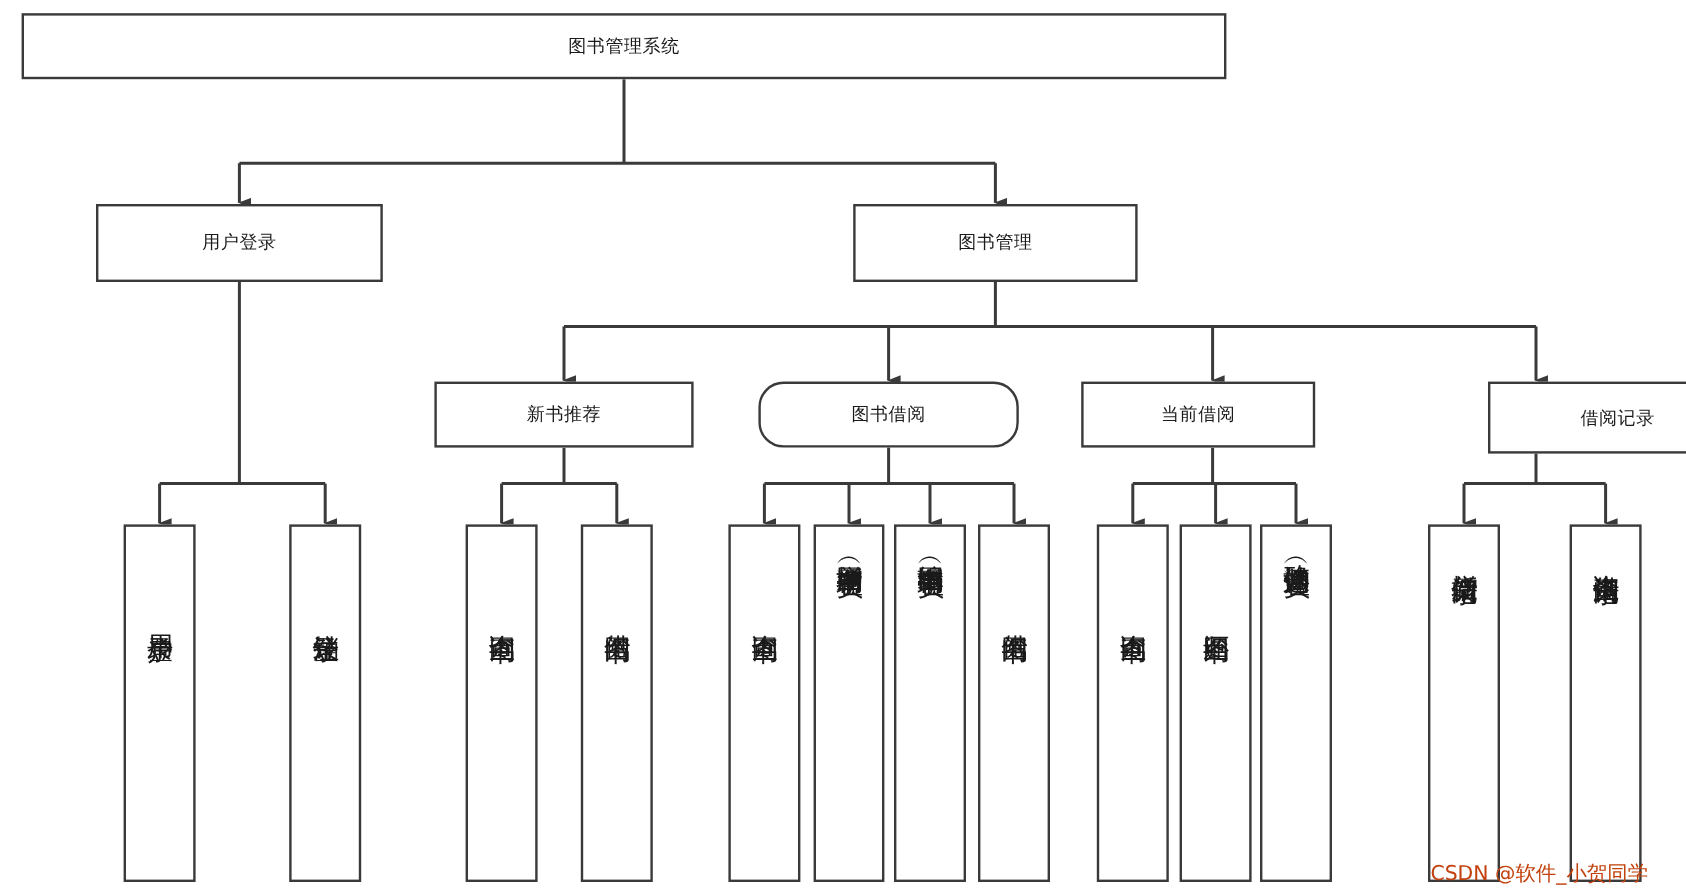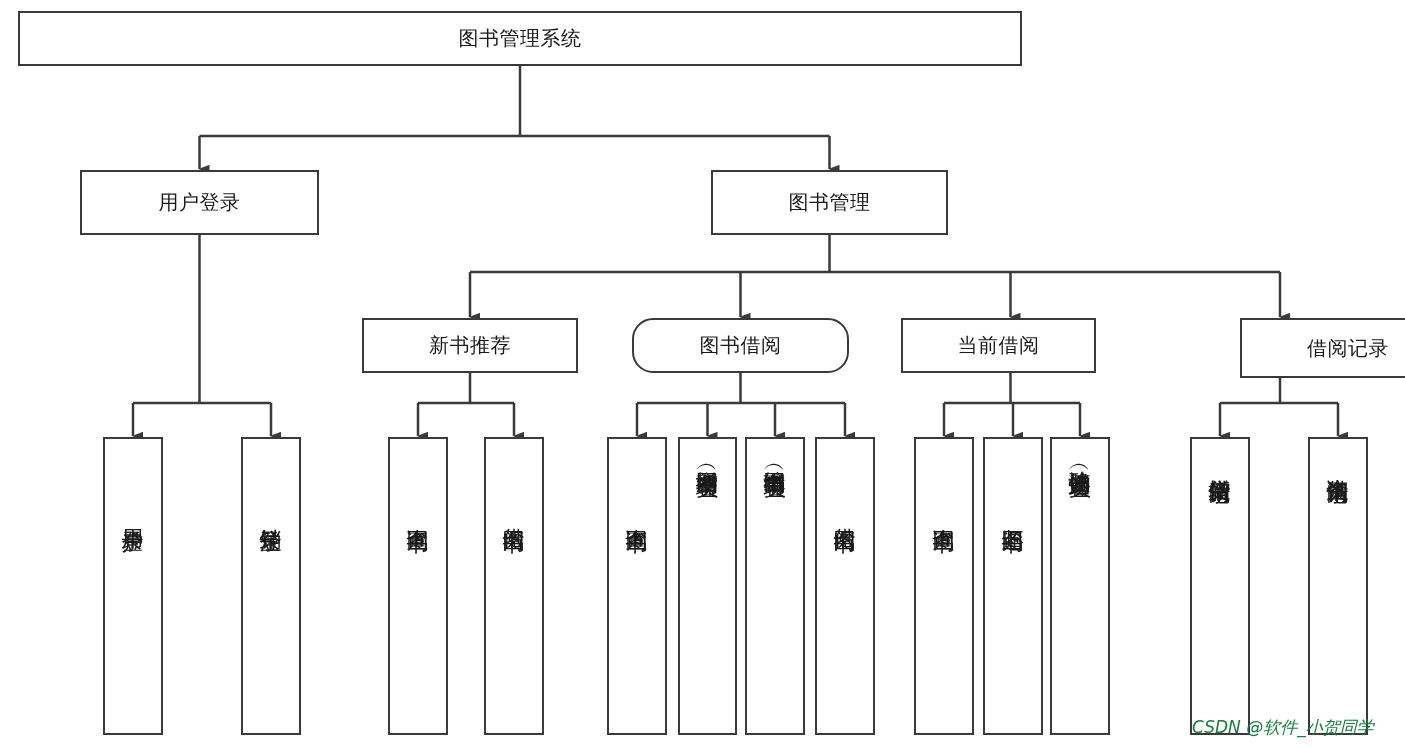--- a/index.html
+++ b/index.html
@@ -30,21 +30,21 @@
     box-sizing: border-box;
     border: 2.5px solid #3a3a3a;
     background: #ffffff;
     color: #1a1a1a;
     display: flex;
     align-items: center;
     justify-content: center;
     z-index: 2;
   }
   .node .label {
-    font-size: 20px;
+    font-size: 15px;
     line-height: 1.12;
     letter-spacing: 0.5px;
     white-space: nowrap;
   }
   .node.vertical {
     align-items: flex-start;
     justify-content: center;
     padding-top: 6px;
   }
   .node.vertical .label {
@@ -63,25 +63,24 @@
     margin-top: 16px;
   }
   .node.vertical.pad-top4 .label {
     margin-top: 8px;
   }
   #watermark {
     position: absolute;
     left: 1192px;
     top: 716px;
     font-size: 17px;
-    color: #15803d;
+    color: #c2410c;
     z-index: 5;
     white-space: nowrap;
     pointer-events: none;
-    font-style: italic;
   }
 </style>
 </head>
 <body>
 
 <div id="stage">
 
   <svg id="edges" viewBox="0 0 1405 747" xmlns="http://www.w3.org/2000/svg">
     <defs>
       <marker id="arrow" markerWidth="9" markerHeight="11" refX="4.2" refY="10" orient="auto" markerUnits="userSpaceOnUse">

